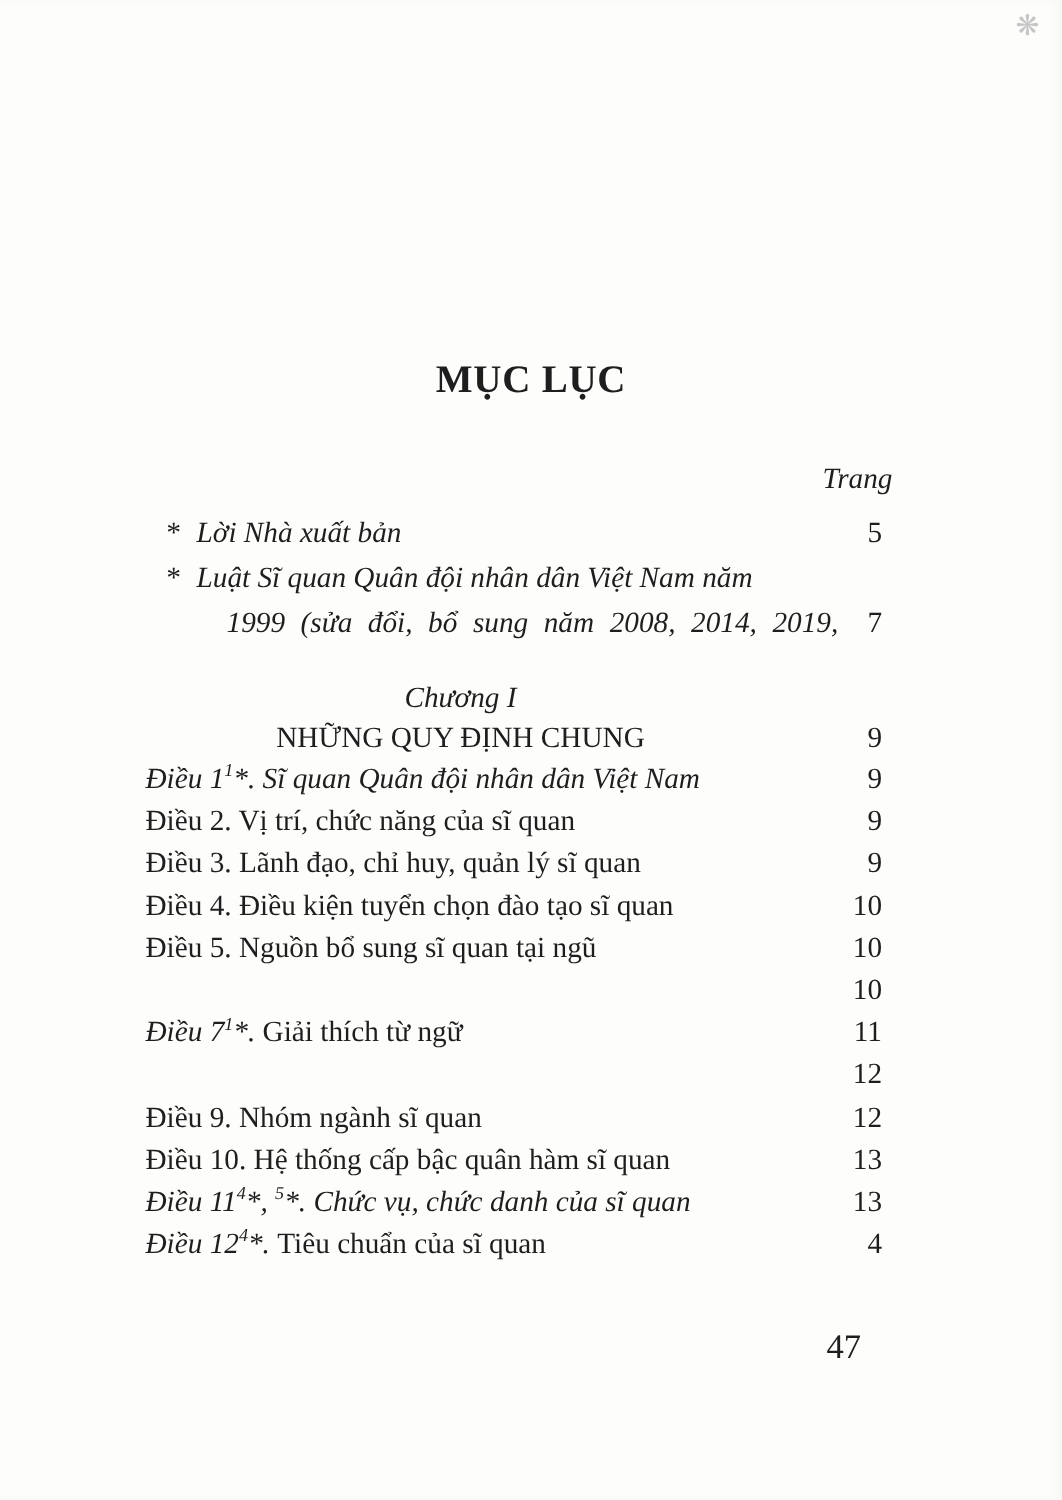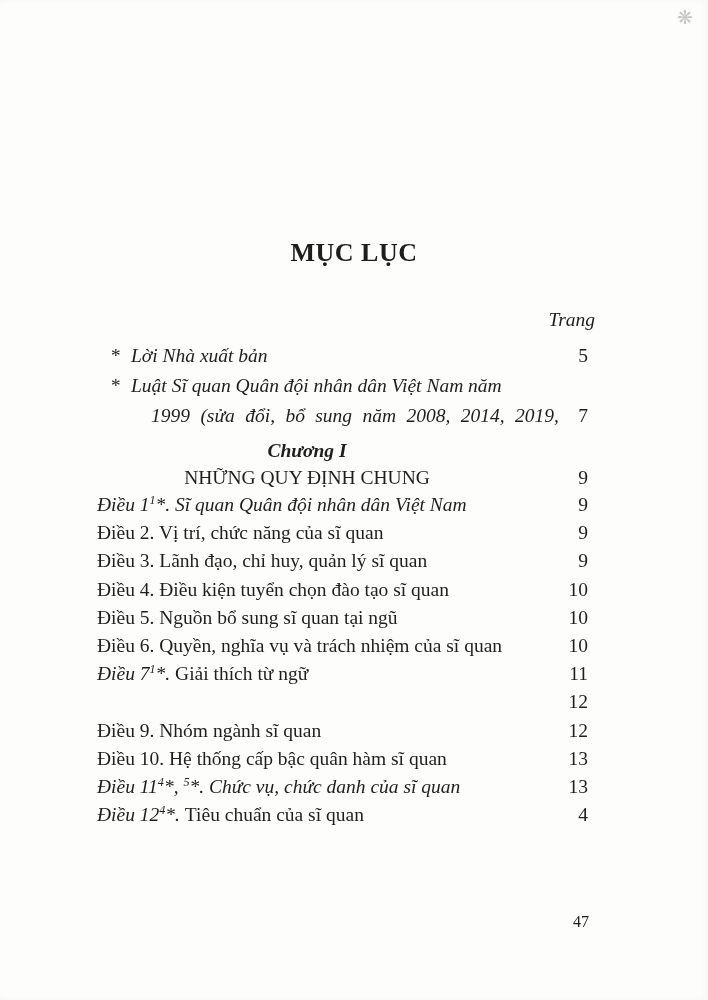--- a/index.html
+++ b/index.html
@@ -34,28 +34,28 @@
   .it { font-style:italic; }
   sup { font-size:0.62em; line-height:0; }
 
   .row.starred { line-height:30px; margin-top:8px; }
   .row.starred_multiline { line-height:30px; }
   .marker { flex:0 0 34px; width:34px; box-sizing:border-box; padding-left:13px; font-style:italic; }
   .lines .line { line-height:30px; }
   .lines .line.spread { word-spacing:5.5px;margin-left:20px; }
   .pg-mid { margin-top:30px; }
 
-  .row.chapter_label { margin-top:7px; line-height:26px;font-weight:bold; }
+  .row.chapter_label { margin-top:22px; line-height:26px; }
   .row.chapter_title { line-height:27px; }
   .heading { width:420px; text-align:center; }
 
   .row.article { line-height:28.2px;text-align:right; }
   .row.article .txt { padding-right:6px; }
 
-  .folio { position:absolute; top:886px; left:573px; font-size:16px; line-height:24px;margin-top:24px; }
+  .folio { position:absolute; top:886px; left:551px; font-size:23px; line-height:24px; }
 </style>
 </head>
 <body>
 
 <div class="page">
   <span class="ornament">❋</span>
 
   <div class="title">MỤC LỤC</div>
 
   <div class="content">
@@ -95,21 +95,20 @@
         </div>
         <div class="row article">
           <span class="txt"><span>Điều 4. Điều kiện tuyển chọn đào tạo sĩ quan</span></span>
           <span class="pg">10</span>
         </div>
         <div class="row article">
           <span class="txt"><span>Điều 5. Nguồn bổ sung sĩ quan tại ngũ</span></span>
           <span class="pg">10</span>
         </div>
         <div class="row article">
-          <span class="txt"><span>Điều 6. Quyền, nghĩa vụ và trách nhiệm của sĩ quan</span></span>
           <span class="pg">10</span>
         </div>
         <div class="row article">
           <span class="txt"><span class="it">Điều 7</span><sup class="it">1</sup><span class="it">*. </span><span>Giải thích từ ngữ</span></span>
           <span class="pg">11</span>
         </div>
         <div class="row article">
           <span class="pg">12</span>
         </div>
         <div class="row article">

